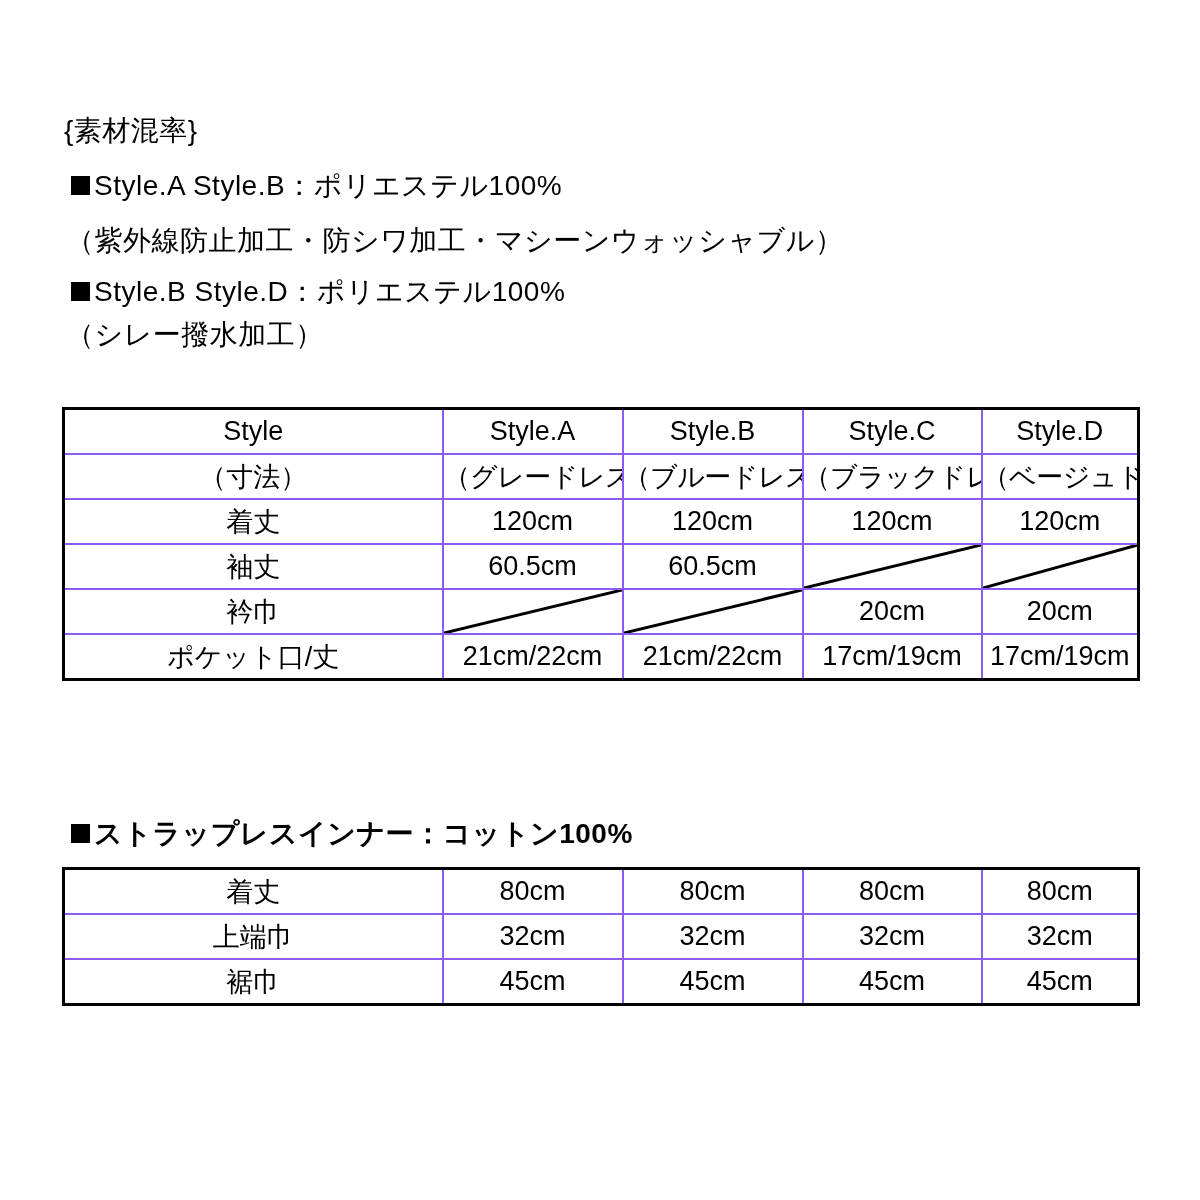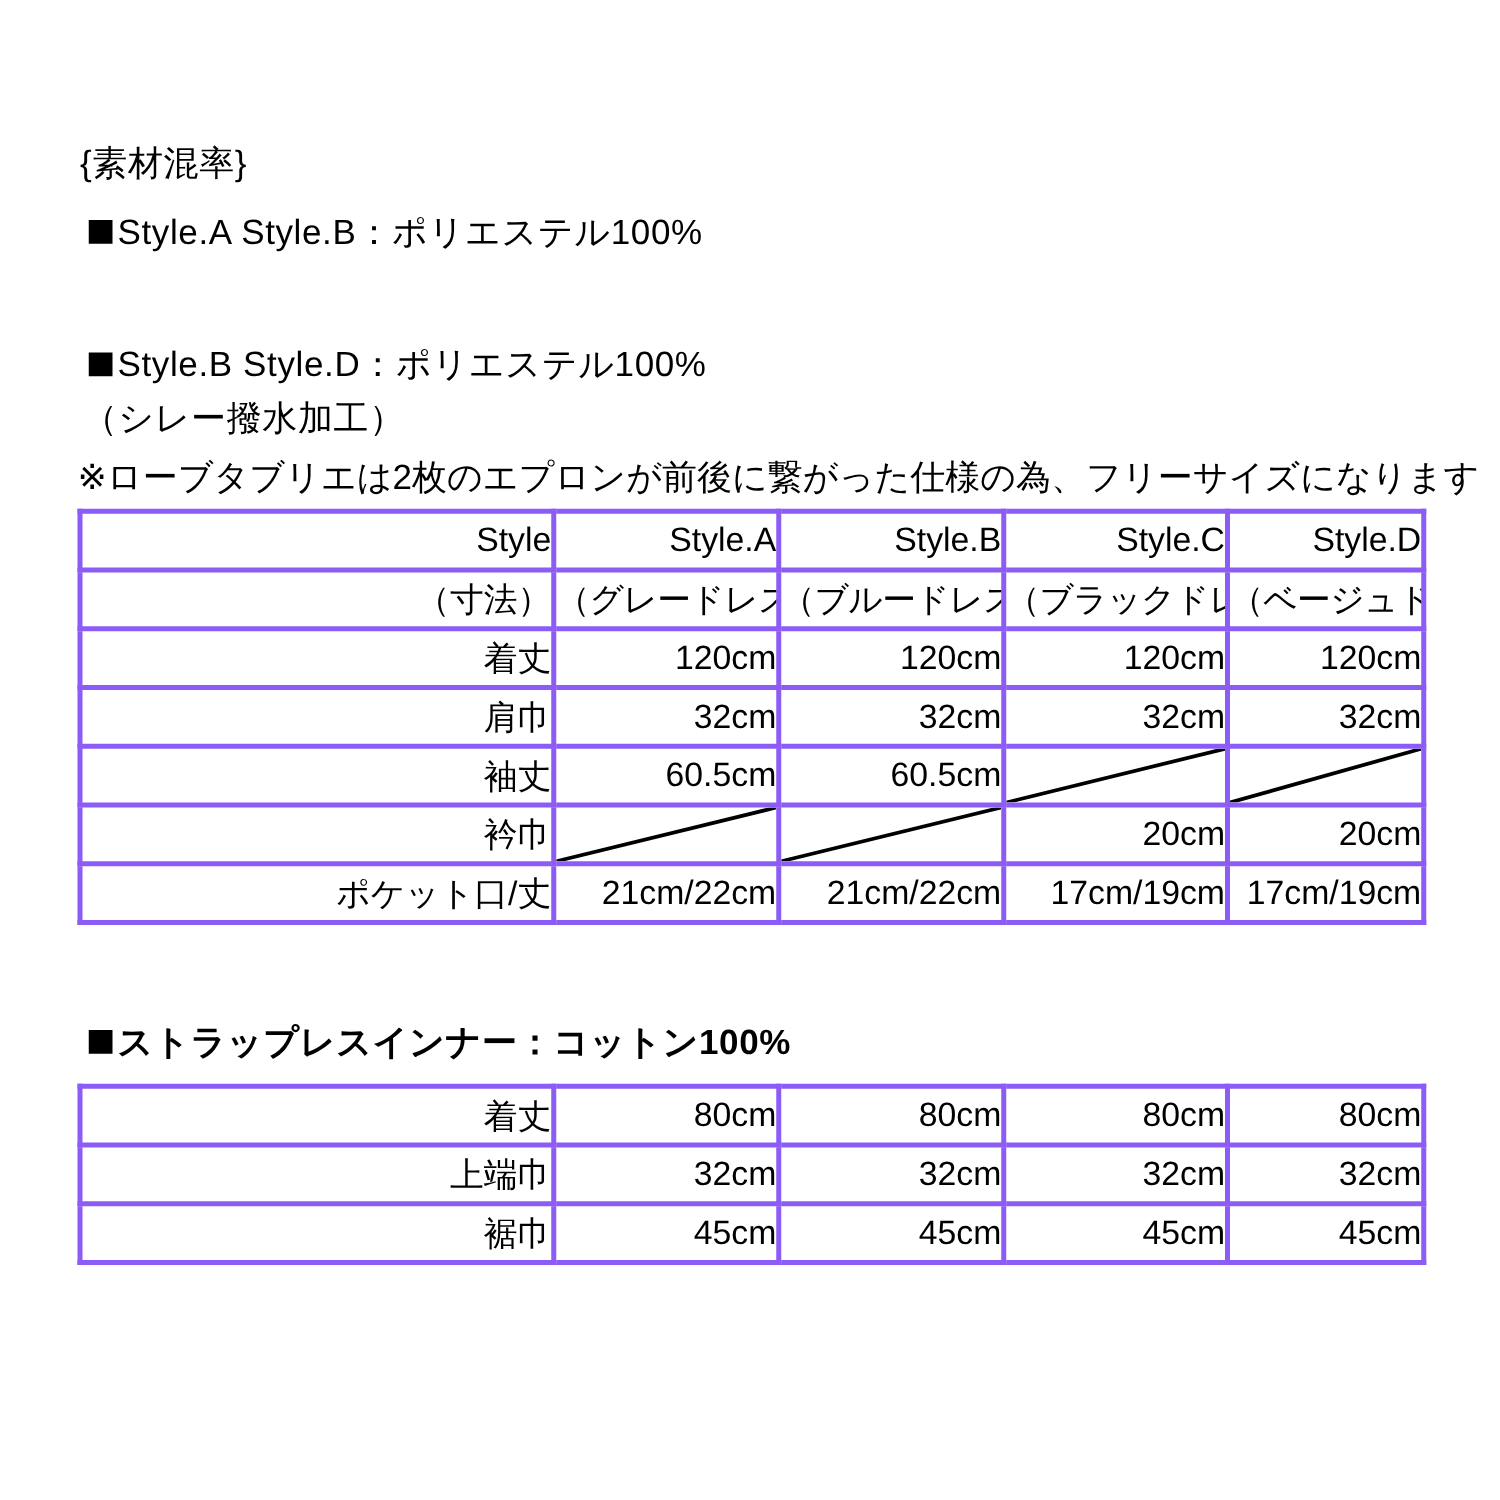--- a/index.html
+++ b/index.html
@@ -33,22 +33,22 @@
     margin-top: -2px;
   }
   table.spec {
     position: absolute;
     border-collapse: collapse;
     table-layout: fixed;
     width: 1075px;
     border: 3px solid #000000;
   }
   table.spec td {
-    border: 4px solid #8b5cf6;
-    text-align: right;
+    border: 2px solid #8b5cf6;
+    text-align: center;
     vertical-align: middle;
     padding: 0;
     font-size: 27px;
     height: 43px;
     overflow: hidden;
     white-space: nowrap;
   }
   table.spec tr { height: 45px; }
   td.sublabel { font-size: 26px; }
   td.subcol { font-size: 21px; letter-spacing: -0.5px; }
@@ -65,28 +65,28 @@
 <body>
 
 <div class="page">
 
   <div class="abs txt" style="left:64px; top:116px;">{素材混率}</div>
 
   <div class="abs txt bullet-row" style="left:71px; top:171px;">
     <span class="sq"></span>
     <span>Style.A  Style.B：ポリエステル100%</span>
   </div>
+  <div class="abs txt" style="left:66px; top:226px;">（紫外線防止加工・防シワ加工・マシーンウォッシャブル）</div>
 
   <div class="abs txt bullet-row" style="left:71px; top:277px;">
     <span class="sq"></span>
     <span>Style.B  Style.D：ポリエステル100%</span>
   </div>
   <div class="abs txt" style="left:66px; top:320px;">（シレー撥水加工）</div>
 
-  <div class="abs txt" style="left:62px; top:367px; letter-spacing:0;">※ローブタブリエは2枚のエプロンが前後に繋がった仕様の為、フリーサイズになります</div>
 
   <table class="spec" style="left:62px; top:407px;">
     <colgroup>
       <col style="width:379px">
         <col style="width:180px">
         <col style="width:180px">
         <col style="width:179px">
         <col style="width:157px">
     </colgroup>
     <tbody>
@@ -103,27 +103,20 @@
       <td class="subcol">（ブルードレス）</td>
       <td class="subcol">（ブラックドレス）</td>
       <td class="subcol">（ベージュドレス）</td>
     </tr>
     <tr>
       <td>着丈</td>
       <td>120cm</td>
       <td>120cm</td>
       <td>120cm</td>
       <td>120cm</td>
-    </tr>
-    <tr>
-      <td>肩巾</td>
-      <td>32cm</td>
-      <td>32cm</td>
-      <td>32cm</td>
-      <td>32cm</td>
     </tr>
     <tr>
       <td>袖丈</td>
       <td>60.5cm</td>
       <td>60.5cm</td>
       <td class="slash">
         <svg viewBox="0 0 100 45" preserveAspectRatio="none">
               <line x1="0" y1="45" x2="100" y2="0" stroke="#000" stroke-width="3" vector-effect="non-scaling-stroke"></line>
             </svg>
       </td>

